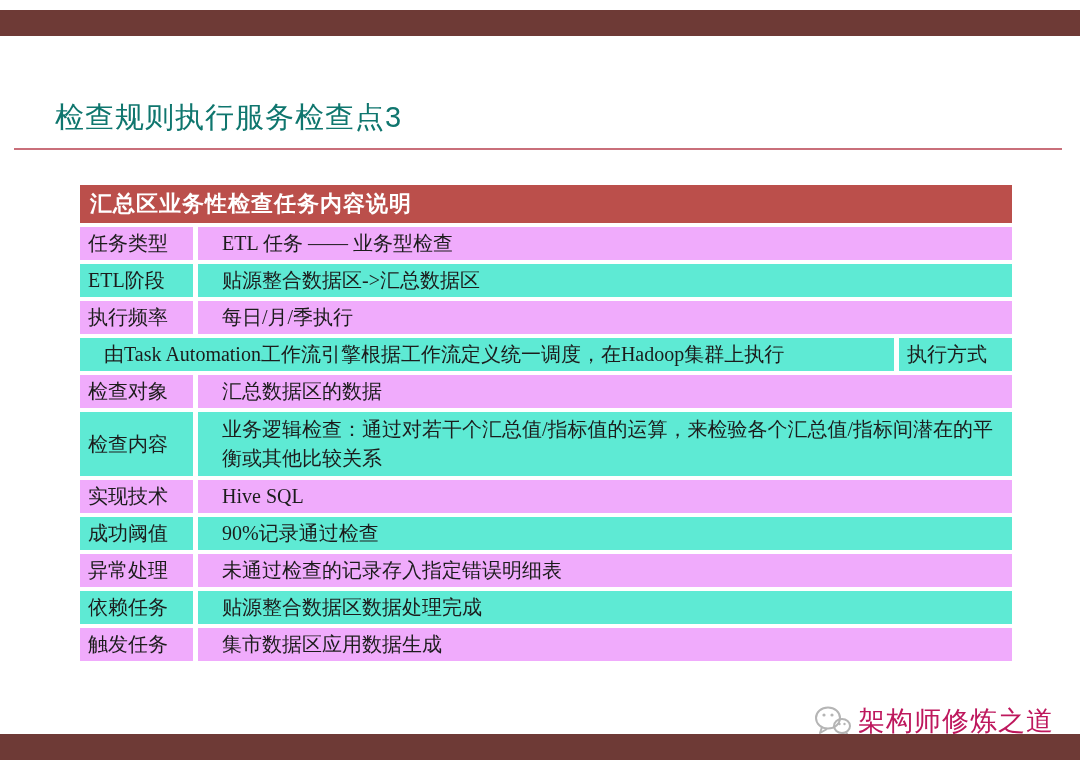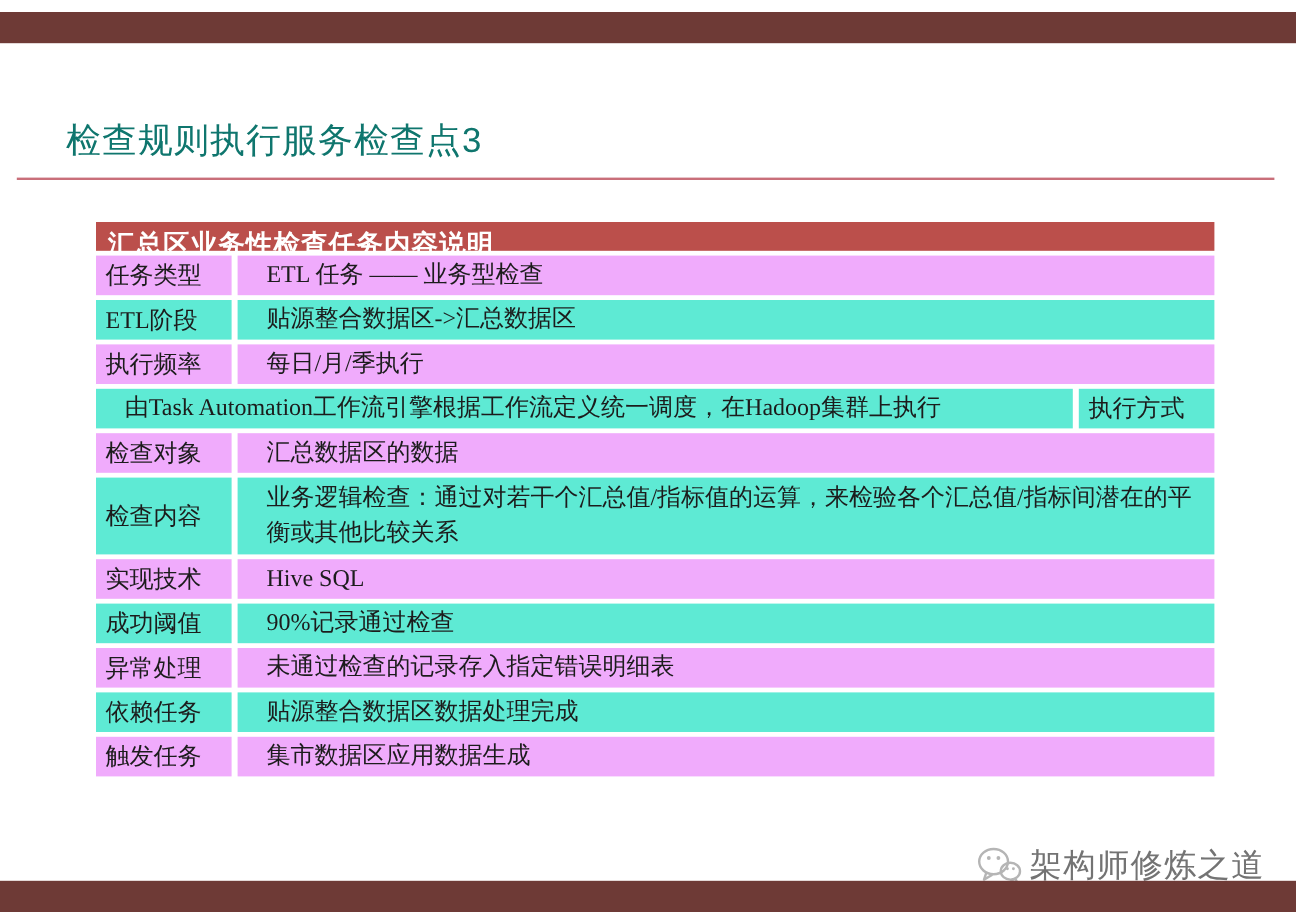--- a/index.html
+++ b/index.html
@@ -20,21 +20,21 @@
   }
   .title-divider{
     position:absolute;left:14px;top:148px;width:1048px;height:2px;
     background:#c96f7a;
   }
   .info-table{
     position:absolute;left:80px;top:185px;width:932px;
     display:flex;flex-direction:column;gap:4px;
   }
   .table-header{
-    background:#bb4f4b;color:#ffffff;height:24px;line-height:38px;
+    background:#bb4f4b;color:#ffffff;height:38px;line-height:38px;
     font-size:22px;font-weight:bold;padding-left:10px;letter-spacing:1px;
   }
   .t-row{display:flex;gap:5px;}
   .t-row .cell{
     font-size:20px;color:#1c1c1c;display:flex;align-items:center;
   }
   .t-row .label{
     width:105px;flex:0 0 105px;padding-left:8px;
   }
   .t-row .value{
@@ -44,21 +44,21 @@
   .t-row.even .cell{background:#5eead4;}
   .t-row .cell{min-height:33px;}
   .t-row.tall .cell{min-height:64px;}
   .watermark{
     position:absolute;left:812px;top:698px;width:260px;height:46px;
     display:flex;align-items:center;gap:6px;color:#a5a5a5;
   }
   .wm-logo{flex:0 0 40px;height:40px;}
   .wm-text{
     font-family:"Liberation Sans","DejaVu Sans",sans-serif;
-    font-size:27px;letter-spacing:1px;color:#737373;white-space:nowrap;
+    font-size:27px;letter-spacing:1px;color:#be185d;white-space:nowrap;
   }
 </style>
 </head>
 <body>
 
 <div class="edge-bar top"></div>
 
 <div class="slide-title">检查规则执行服务检查点3</div>
 
 <div class="title-divider"></div>

